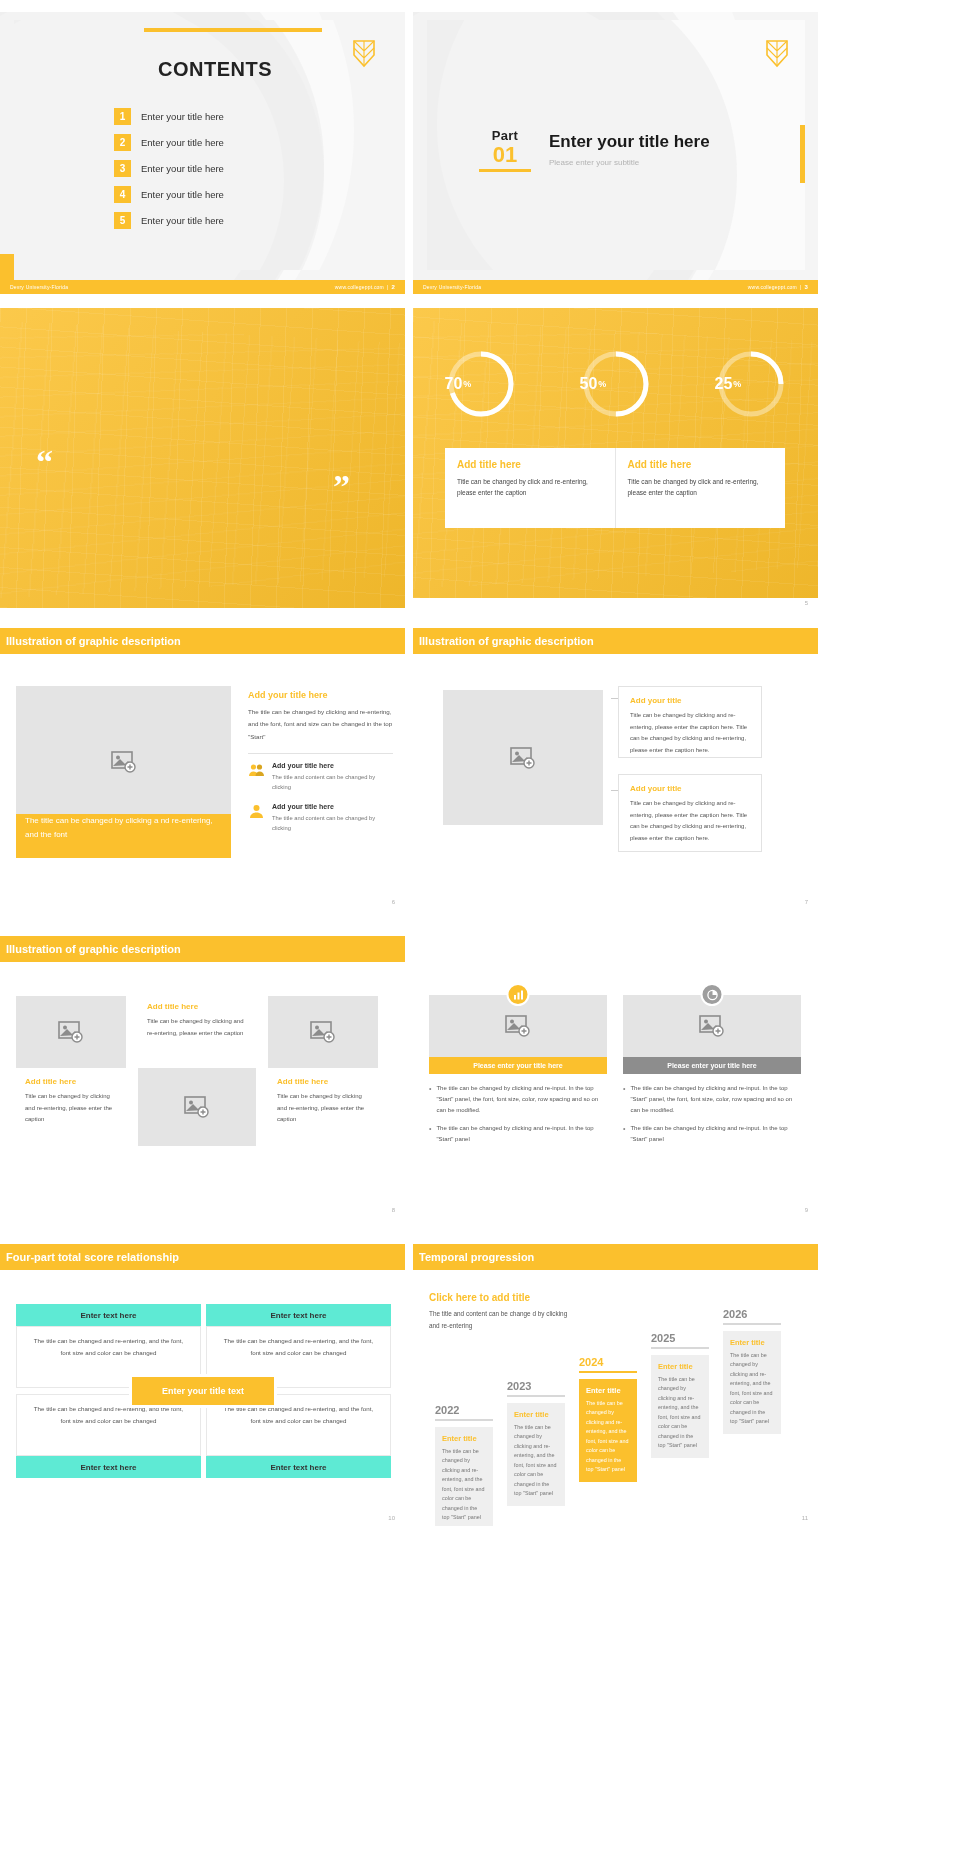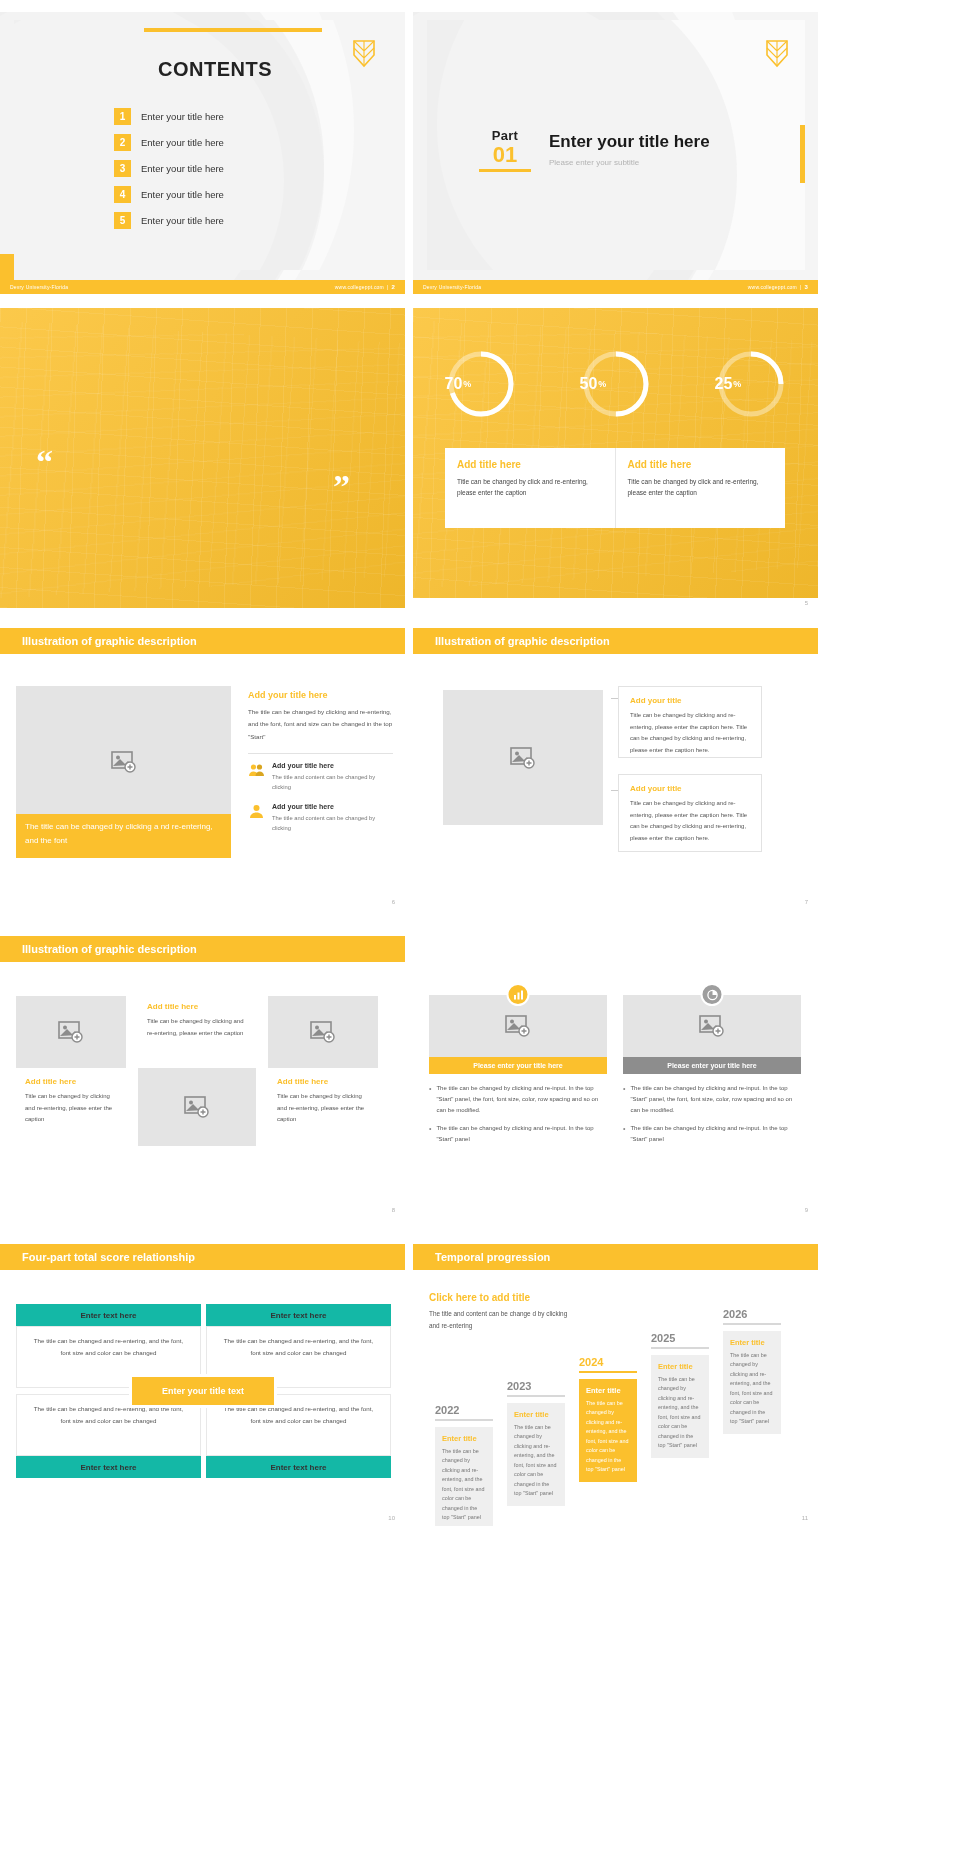--- a/index.html
+++ b/index.html
@@ -145,37 +145,37 @@
   }
   .s5 .pcol { flex:1; padding:11px 12px; }
   .s5 .pcol + .pcol { border-left:1px solid #e6e6e6; }
   .s5 .ph { color:#fbc02d; font-size:10px; font-weight:bold; margin-bottom:6px; }
   .s5 .pb { color:#444; font-size:6.5px; line-height:1.75; }
 
   
   .hdr {
     position:absolute; left:0; top:0; width:405px; height:26px;
     background:#fbc02d; color:#fff;
-    display:flex; align-items:center; padding-left:22px;
+    display:flex; align-items:center; padding-left:6px;
     font-size:11px; font-weight:bold;
   }
   .pgn { position:absolute; right:10px; bottom:5px; font-size:6px; color:#b0b0b0; }
 
   .imgbox { background:#e4e4e4; position:relative; }
   .imgbox .ic {
     position:absolute; left:50%; top:50%; transform:translate(-50%,-50%);
     width:26px; height:22px;
   }
   .imgbox .ic svg { width:100%; height:100%; }
 
   
   .s6 .big { position:absolute; left:16px; top:58px; width:215px; height:152px; }
   .s6 .cap {
     position:absolute; left:16px; top:186px; width:215px; height:44px;
-    background:#fbc02d; color:#fff; font-size:8px; line-height:1.8; padding:6px 9px;
+    background:#fbc02d; color:#fff; font-size:8px; line-height:1.8; padding:0 9px;
   }
   .s6 .rtxt { position:absolute; left:248px; top:62px; width:145px; }
   .s6 .rh { color:#fbc02d; font-size:9px; font-weight:bold; margin-bottom:6px; }
   .s6 .rb { color:#555; font-size:6.2px; line-height:2.0; }
   .s6 .divider { width:145px; height:1px; background:#e2e2e2; margin:10px 0 8px; }
   .s6 .item { display:flex; gap:7px; margin-bottom:10px; }
   .s6 .iicon { width:17px; height:17px; flex-shrink:0; }
   .s6 .iicon svg { width:100%; height:100%; }
   .s6 .ih { font-size:7px; font-weight:bold; color:#333; margin-bottom:3px; }
   .s6 .ib { font-size:5.8px; color:#777; line-height:1.75; }
@@ -224,21 +224,21 @@
   .s9 .barY { background:#fbc02d; }
   .s9 .barG { background:#8d8d8d; }
   .s9 .bullets { margin-top:9px; }
   .s9 .bl { display:flex; gap:5px; margin-bottom:7px; }
   .s9 .dot { color:#888; font-size:7px; line-height:1.6; }
   .s9 .bt { font-size:6px; color:#555; line-height:1.85; }
 
   
   .s10 .cell { position:absolute; background:#f2f2f2; }
   .s10 .hd {
-    background:#14b8a6; font-size:8px; font-weight:bold; color:#333;
+    background:#5eead4; font-size:8px; font-weight:bold; color:#333;
     display:flex; align-items:center; justify-content:center;
   }
   .s10 .bd {
     background:#fff; border:1px solid #e8e8e8; font-size:6.2px; color:#555;
     line-height:1.9; padding:8px 11px; text-align:center;
   }
   .s10 .center {
     position:absolute; left:129px; top:130px; width:148px; height:34px;
     background:#fbc02d; color:#fff; font-size:9px; font-weight:bold;
     display:flex; align-items:center; justify-content:center;

